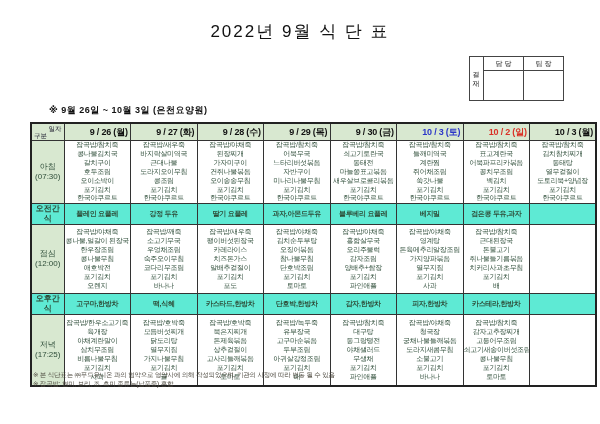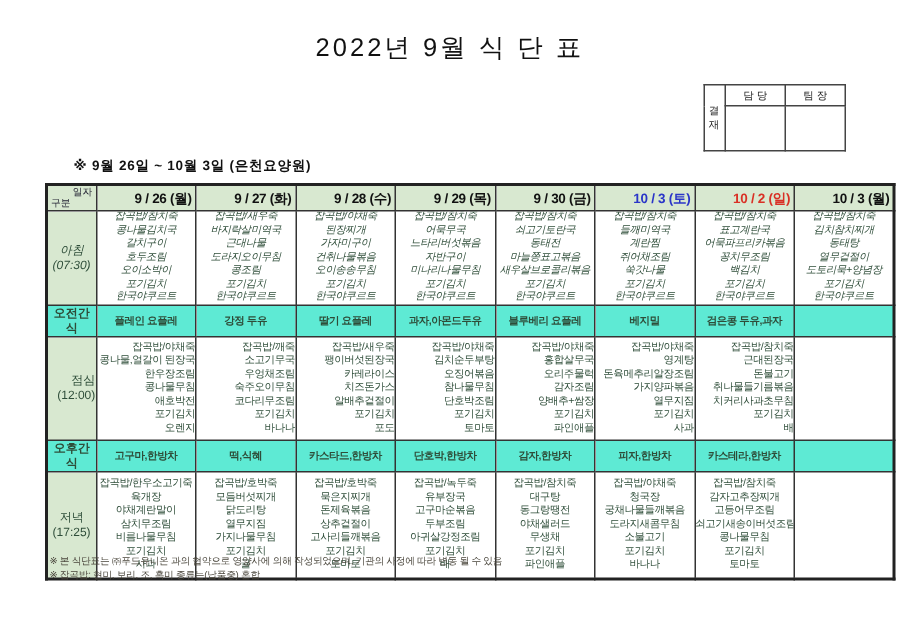--- a/index.html
+++ b/index.html
@@ -38,22 +38,22 @@
   .menu-table td{
     border:1px solid #333;padding:0;text-align:center;vertical-align:middle;
     overflow:hidden;
   }
   .menu-table col.c-label{width:33px;}
   tr.r-header td{height:16px;background:#d8e8d0;}
   td.date-cell{font-size:9px;font-weight:bold;color:#111;letter-spacing:-0.2px;padding-left:23px;}
   td.date-cell.blue{color:#2a35c8;}
   td.date-cell.red{color:#d93025;}
   td.label-cell{background:#d8e8d0;color:#2e4d39;font-size:8px;line-height:10px;}
-  tr.r-breakfast td{height:62px;font-style:italic;}
-  tr.r-lunch td{height:68px;text-align:right;}
+  tr.r-breakfast td{height:62px;}
+  tr.r-lunch td{height:68px;}
   tr.r-dinner td{height:70px;}
   tr.r-snack td{height:12px;background:#5eead4;font-weight:bold;}
   .menu-line{
     font-size:7px;line-height:8.9px;color:#2e4d39;
     white-space:nowrap;letter-spacing:-0.3px;
   }
   .snack-text{font-size:7px;color:#2e4d39;white-space:nowrap;letter-spacing:-0.3px;}
   
   td.diag{
     position:relative;background-color:#d8e8d0;

